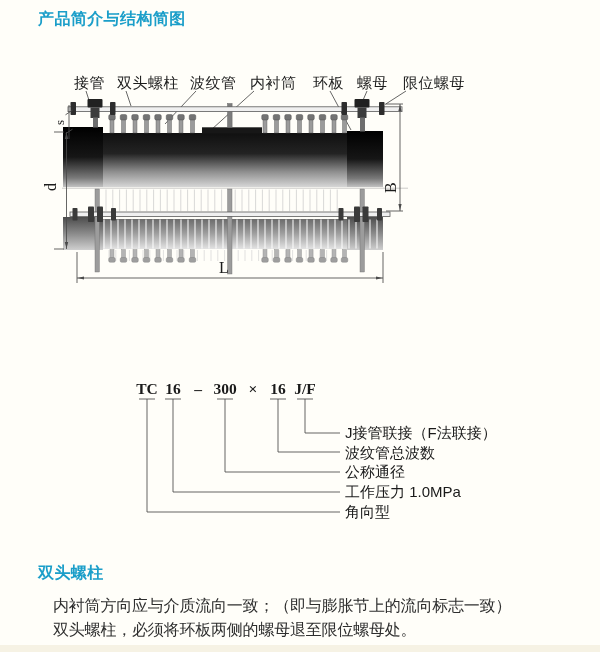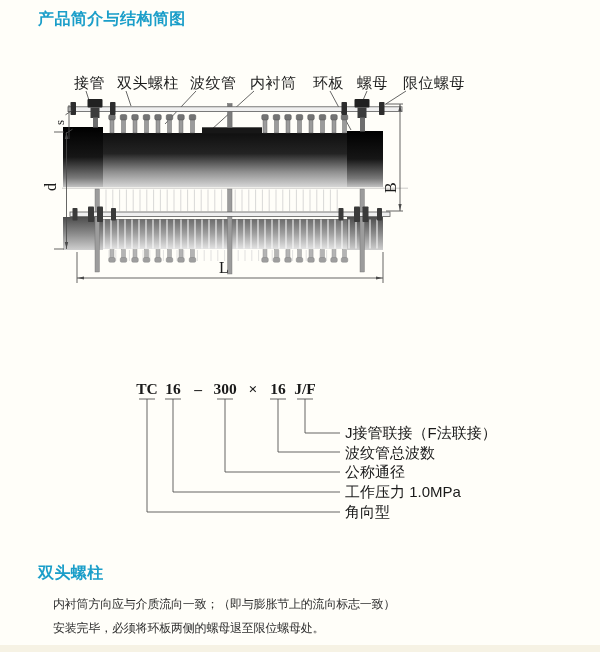--- a/index.html
+++ b/index.html
@@ -5,21 +5,21 @@
 <style>
   html,body{margin:0;padding:0;background:#ffffff;}
   .page{position:relative;width:600px;height:652px;background:#fffef9;overflow:hidden;
         font-family:"Liberation Sans",sans-serif;}
   .gfx{position:absolute;left:0;top:0;}
   .heading{position:absolute;left:38px;font-weight:bold;font-size:16px;letter-spacing:.4px;
            color:var(--accent,#1b9ec9);white-space:nowrap;}
   #h-intro{top:9px;}
   #h-code{top:350px;}
   #h-install{top:563px;}
-  .para{position:absolute;left:53px;font-size:12px;letter-spacing:-0.2px;color:#2e2e2e;white-space:nowrap;}
+  .para{position:absolute;left:53px;font-size:16px;letter-spacing:-0.2px;color:#2e2e2e;white-space:nowrap;}
   #para1{top:596px;}
   #para2{top:620px;}
   .footer-strip{position:absolute;left:0;top:645px;width:600px;height:7px;background:var(--strip,#f6f2e4);}
   
   .lbl{font-family:"Liberation Sans",sans-serif;font-size:15px;letter-spacing:.5px;fill:#1c1c1c;}
   .dim{font-family:"Liberation Serif",serif;font-size:16px;fill:#1c1c1c;}
   .dim-s{font-family:"Liberation Serif",serif;font-size:13px;fill:#1c1c1c;}
   .tok{font-family:"Liberation Serif",serif;font-size:15.5px;font-weight:600;fill:#1a1a1a;text-anchor:middle;}
   .exp{font-family:"Liberation Sans",sans-serif;font-size:15px;fill:#1a1a1a;}
   .dl{stroke:#4a4a4a;stroke-width:.85;fill:none;}
@@ -377,16 +377,16 @@
         <text class="exp" x="345" y="477">公称通径</text>
         <text class="exp" x="345" y="497">工作压力 1.0MPa</text>
         <text class="exp" x="345" y="517">角向型</text>
       </g>
     </g>
   </svg>
 
   <div id="h-install" class="heading">双头螺柱</div>
 
   <div id="para1" class="para">内衬筒方向应与介质流向一致；（即与膨胀节上的流向标志一致）</div>
-  <div id="para2" class="para">安装完毕，必须将环板两侧的螺母退至限位螺母处。</div>
+  <div id="para2" class="para">双头螺柱，必须将环板两侧的螺母退至限位螺母处。</div>
 
   <div class="footer-strip"></div>
 </div>
 
 </body></html>

